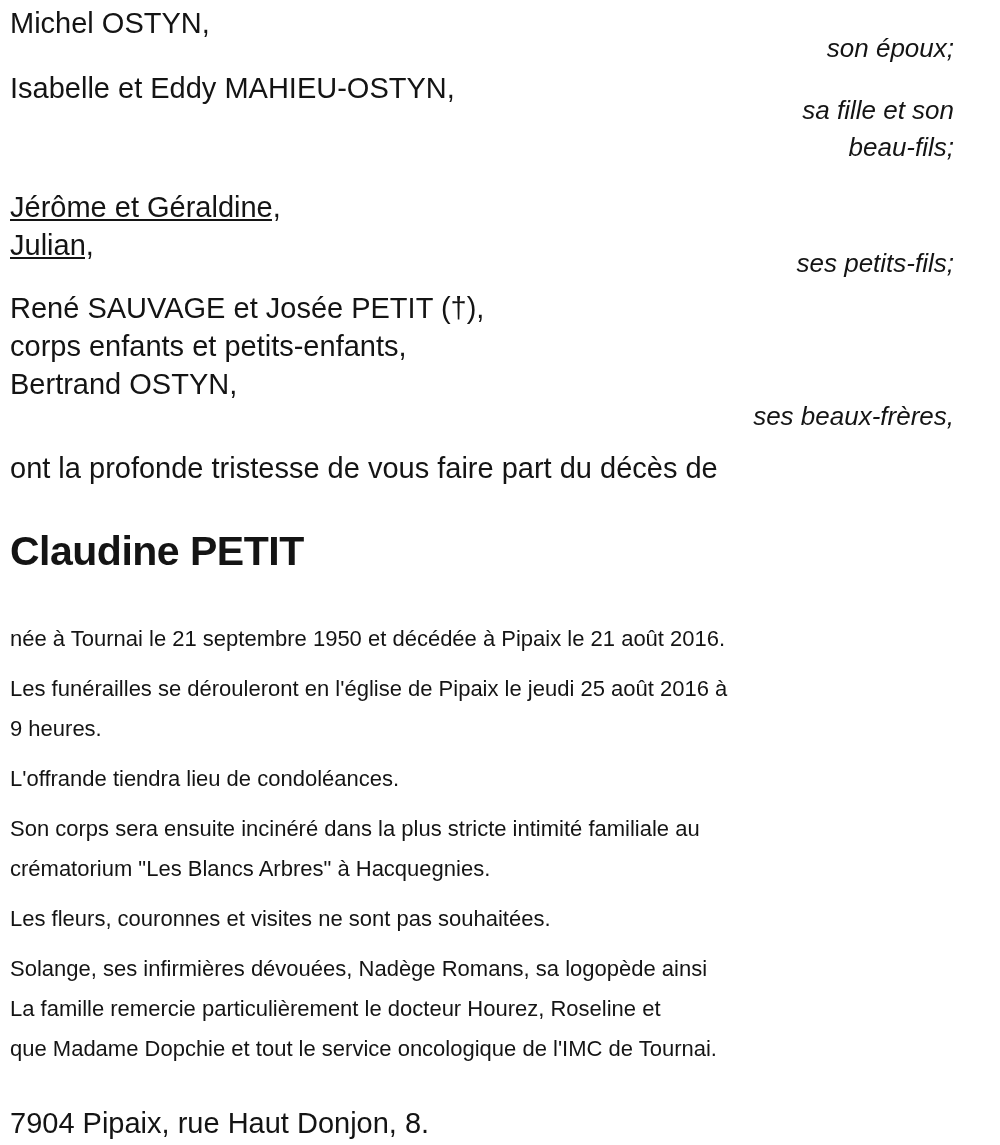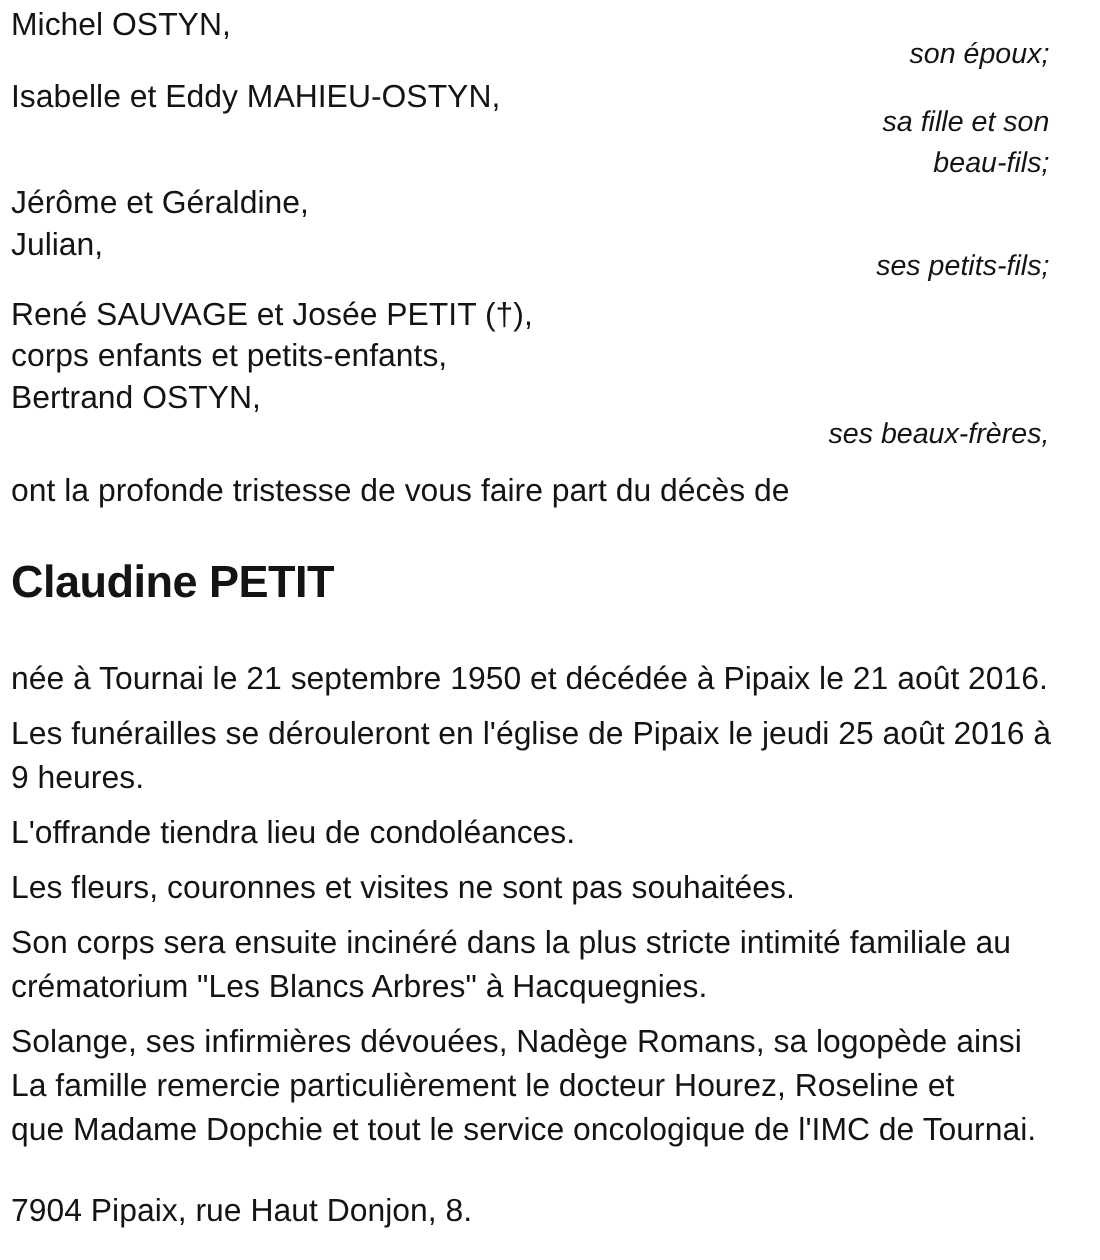--- a/index.html
+++ b/index.html
@@ -34,21 +34,21 @@
   .rel-line {
     font-size: 26px;
     font-style: italic;
     line-height: 37px;
     white-space: nowrap;
   }
   
   .g1-rel   { margin-top: -12px; }
   .g2-names { margin-top: 2px; }
   .g2-rel   { margin-top: -15px; }
-  .g3-names { margin-top: 0; }
+  .g3-names { margin-top: 22px; text-decoration: underline; }
   .g3-rel   { margin-top: -19px; }
   .g4-names { margin-top: 7px; }
   .g4-rel   { margin-top: -5px; }
   .intro {
     margin-top: 14px;
     font-size: 29px;
     line-height: 38px;
     white-space: nowrap;
   }
   .deceased-title {
@@ -56,21 +56,21 @@
     font-size: 41px;
     font-weight: bold;
     line-height: 50px;
     letter-spacing: -0.5px;
     white-space: nowrap;
   }
   .paragraphs { margin-top: 43px; }
   .para { margin: 0; }
   .para + .para { margin-top: 10px; }
   .para-line {
-    font-size: 29px;
+    font-size: 22px;
     line-height: 40px;
     white-space: nowrap;
   }
   .address {
     margin-top: 34px;
     font-size: 29px;
     line-height: 40px;
     white-space: nowrap;
   }
 </style>
@@ -136,26 +136,26 @@
     <div class="para">
       <div class="para-line">Les funérailles se dérouleront en l'église de Pipaix le jeudi 25 août 2016 à</div>
       <div class="para-line">9 heures.</div>
     </div>
 
     <div class="para">
       <div class="para-line">L'offrande tiendra lieu de condoléances.</div>
     </div>
 
     <div class="para">
-      <div class="para-line">Les fleurs, couronnes et visites ne sont pas souhaitées.</div>
+      <div class="para-line">Son corps sera ensuite incinéré dans la plus stricte intimité familiale au</div>
+      <div class="para-line">crématorium "Les Blancs Arbres" à Hacquegnies.</div>
     </div>
 
     <div class="para">
-      <div class="para-line">Son corps sera ensuite incinéré dans la plus stricte intimité familiale au</div>
-      <div class="para-line">crématorium "Les Blancs Arbres" à Hacquegnies.</div>
+      <div class="para-line">Les fleurs, couronnes et visites ne sont pas souhaitées.</div>
     </div>
 
     <div class="para">
       <div class="para-line">Solange, ses infirmières dévouées, Nadège Romans, sa logopède ainsi</div>
       <div class="para-line">La famille remercie particulièrement le docteur Hourez, Roseline et</div>
       <div class="para-line">que Madame Dopchie et tout le service oncologique de l'IMC de Tournai.</div>
     </div>
 
   </section>
 

